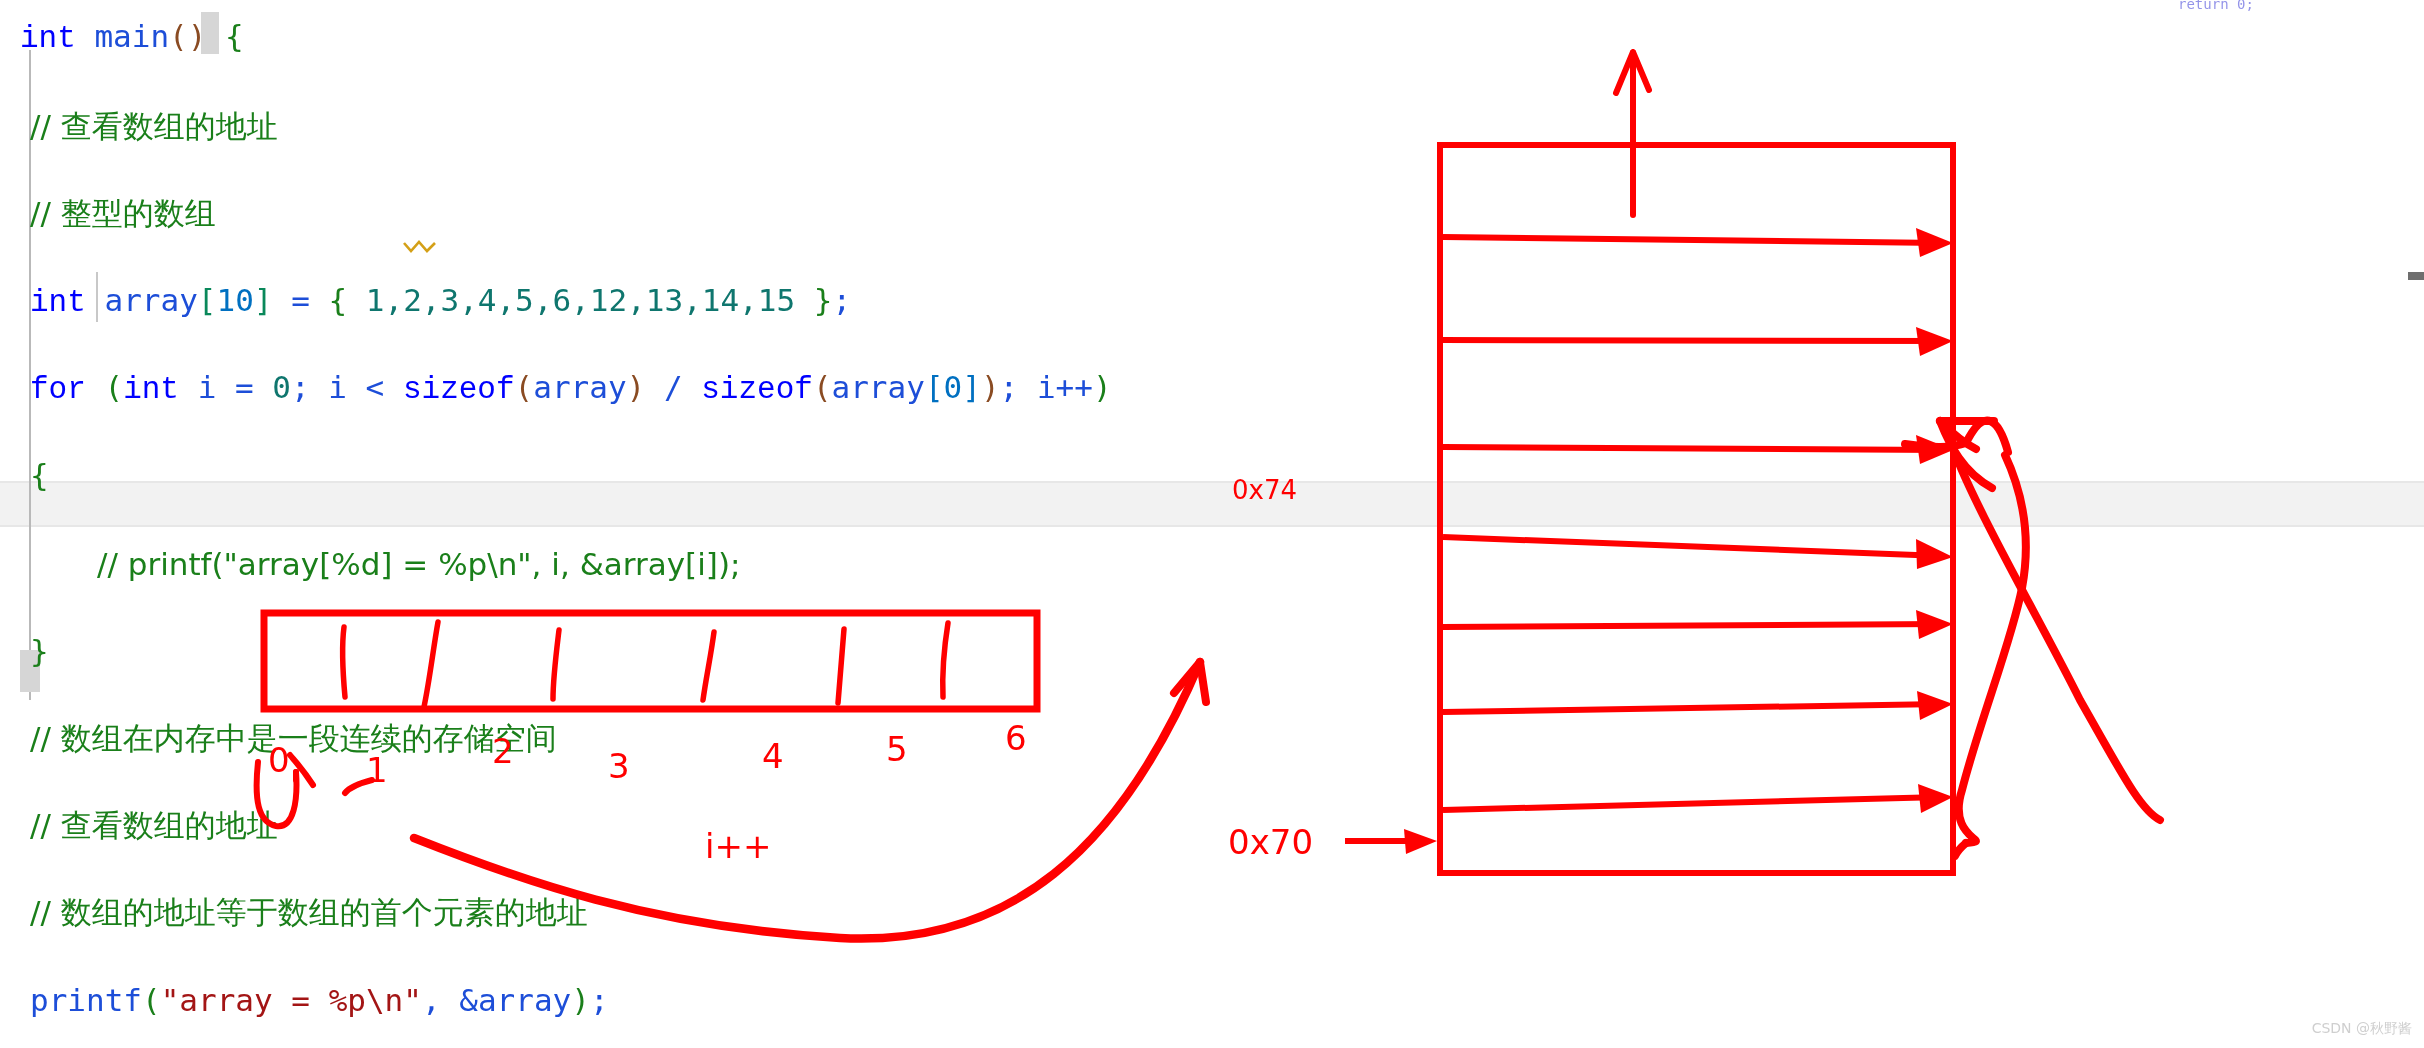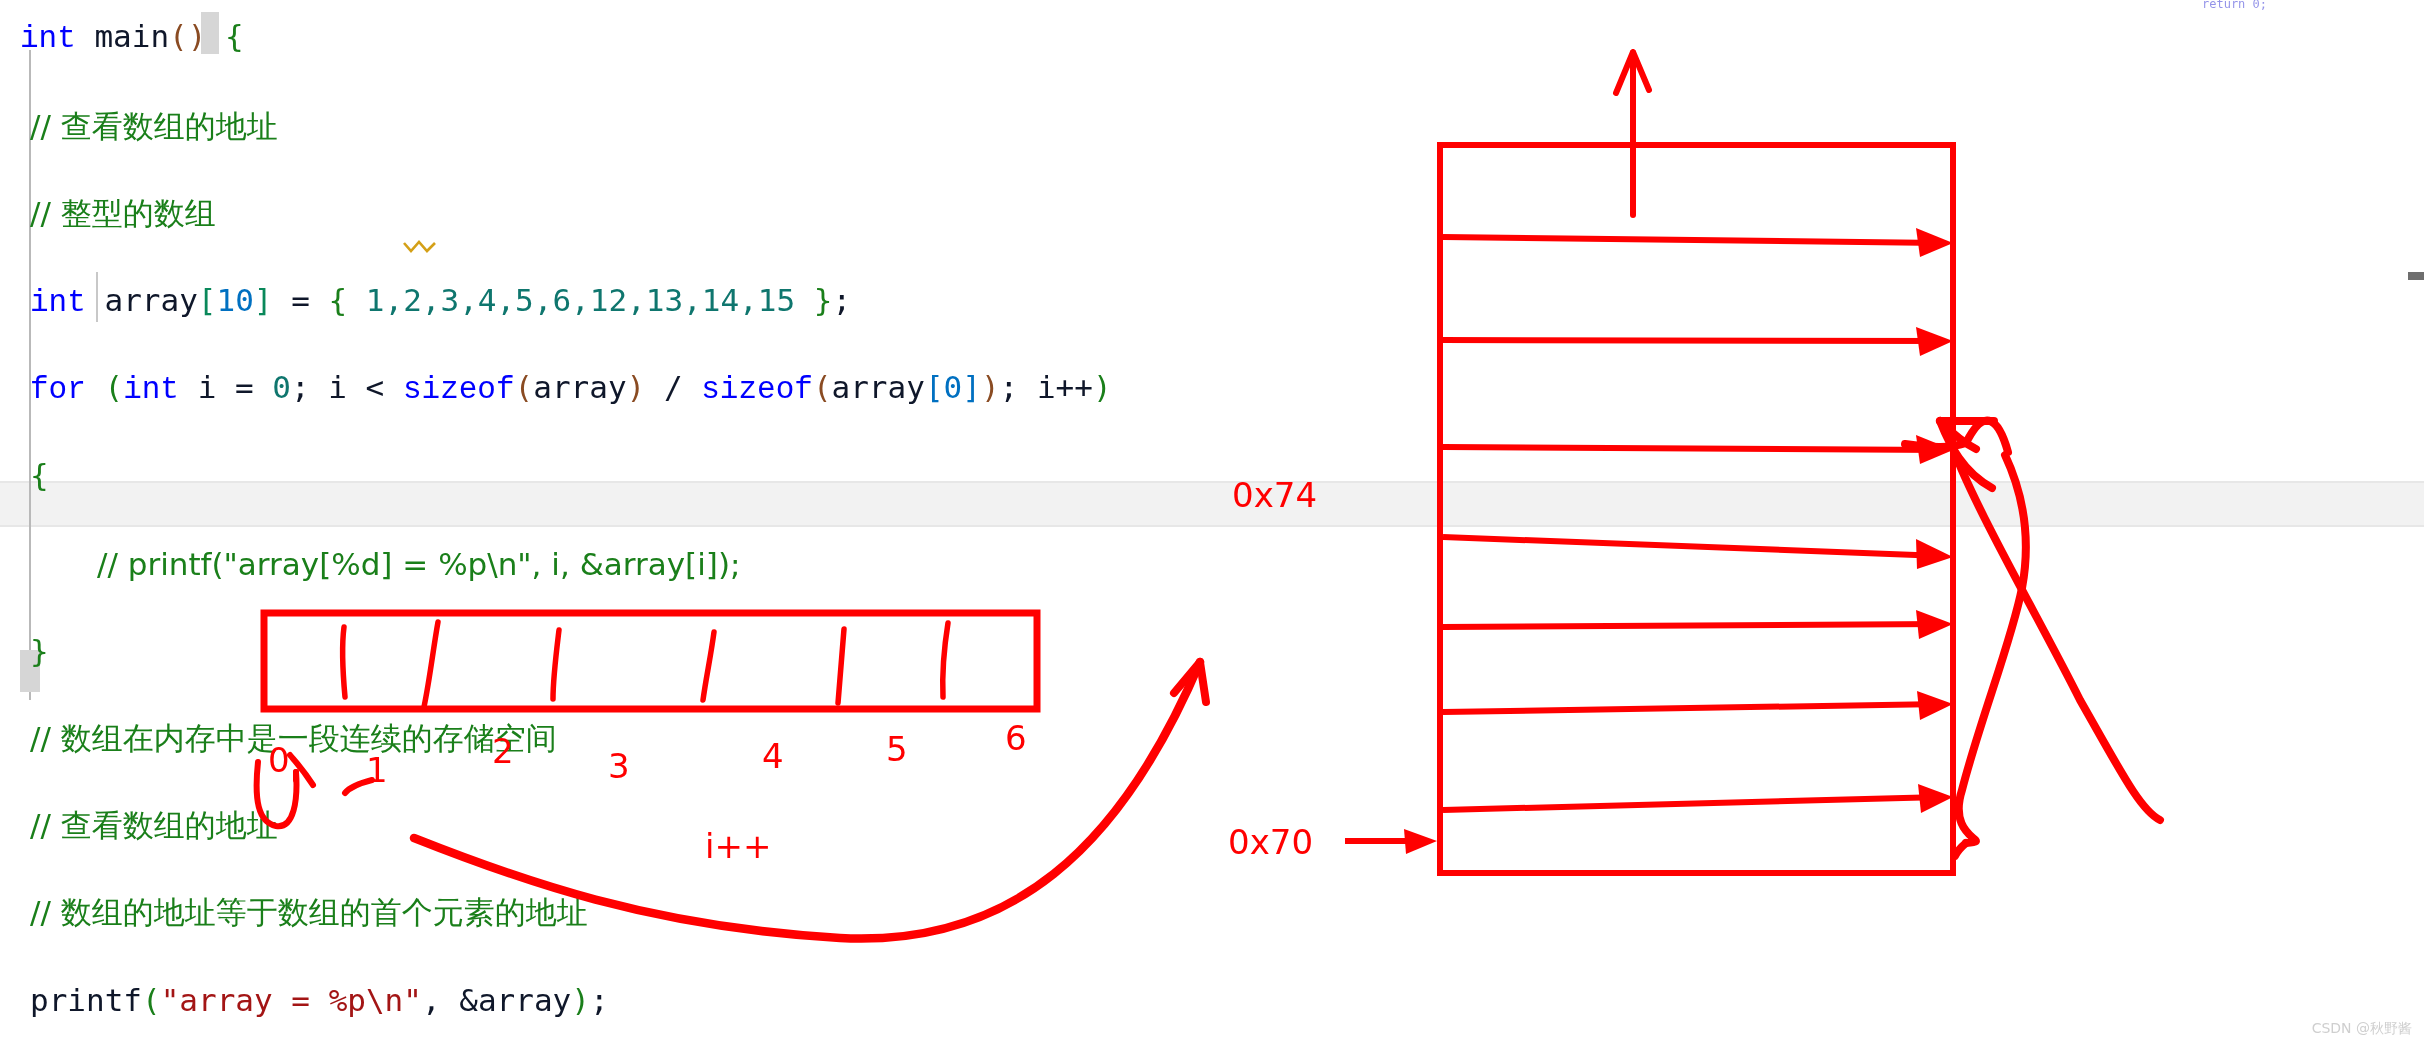--- a/index.html
+++ b/index.html
@@ -43,21 +43,21 @@
 
   .kw      { color: #0000ff; font-family: Liberation Mono, monospace; }
   .cm      { color: #1a7f1a; font-family: "DejaVu Sans", "Liberation Sans", sans-serif; margin-top: 20px; }
   .num     { color: #0f766e; }
   .numblue { color: #0070c1; margin-top: 40px; }
   .str     { color: #a31515; }
   .brace   { color: #1a7f1a; }
   .paren   { color: #8a4b22; }
   .brk     { color: #0070c1; }
   .brkg    { color: #09885a; }
-  .plain   { color: #0f172a; text-align: center; }
+  .plain   { color: #1d4ed8; text-align: center; }
 
   
   #indent-guide {
     position: absolute;
     left: 29px;
     top: 50px;
     width: 2px;
     height: 650px;
     background: #b9b9b9;
     z-index: 1;
@@ -137,27 +137,26 @@
     width: 16px;
     height: 8px;
     background: #6e6e6e;
     z-index: 7;
   }
   #ghost-code {
     position: absolute;
     left: 2178px;
     top: 0px;
     font-family: "DejaVu Sans Mono", "Liberation Mono", monospace;
-    font-size: 12px;
+    font-size: 14px;
     color: #3b3bd6;
     opacity: .55;
     z-index: 7;
     white-space: pre;
     line-height: 9px;
-    margin-left: 24px;
   }
 </style>
 </head>
 <body>
 
 <div id="root">
 
   <div id="code-pane">
 
     <div class="line-hl-border" style="top:481px;"></div>
@@ -253,20 +252,20 @@
   <div class="ann-label" style="left:268px; top:740px; font-size:34px;">0</div>
   <div class="ann-label" style="left:366px; top:750px; font-size:34px;">1</div>
   <div class="ann-label" style="left:492px; top:731px; font-size:34px;">2</div>
   <div class="ann-label" style="left:608px; top:746px; font-size:34px;">3</div>
   <div class="ann-label" style="left:762px; top:736px; font-size:34px;">4</div>
   <div class="ann-label" style="left:886px; top:729px; font-size:34px;">5</div>
   <div class="ann-label" style="left:1005px; top:718px; font-size:34px;">6</div>
 
   <div class="ann-label" style="left:705px; top:826px; font-size:34px;">i++</div>
 
-  <div class="ann-label" style="left:1232px; top:475px; font-size:34px;">0x74</div>
+  <div class="ann-label" style="left:1232px; top:475px; font-size:26px;">0x74</div>
   <div class="ann-label" style="left:1228px; top:822px; font-size:34px;">0x70</div>
 
   <div id="scroll-tick"></div>
   <div id="ghost-code">return 0;</div>
 
   <div id="watermark">CSDN @秋野酱</div>
 </div>
 
 </body></html>

